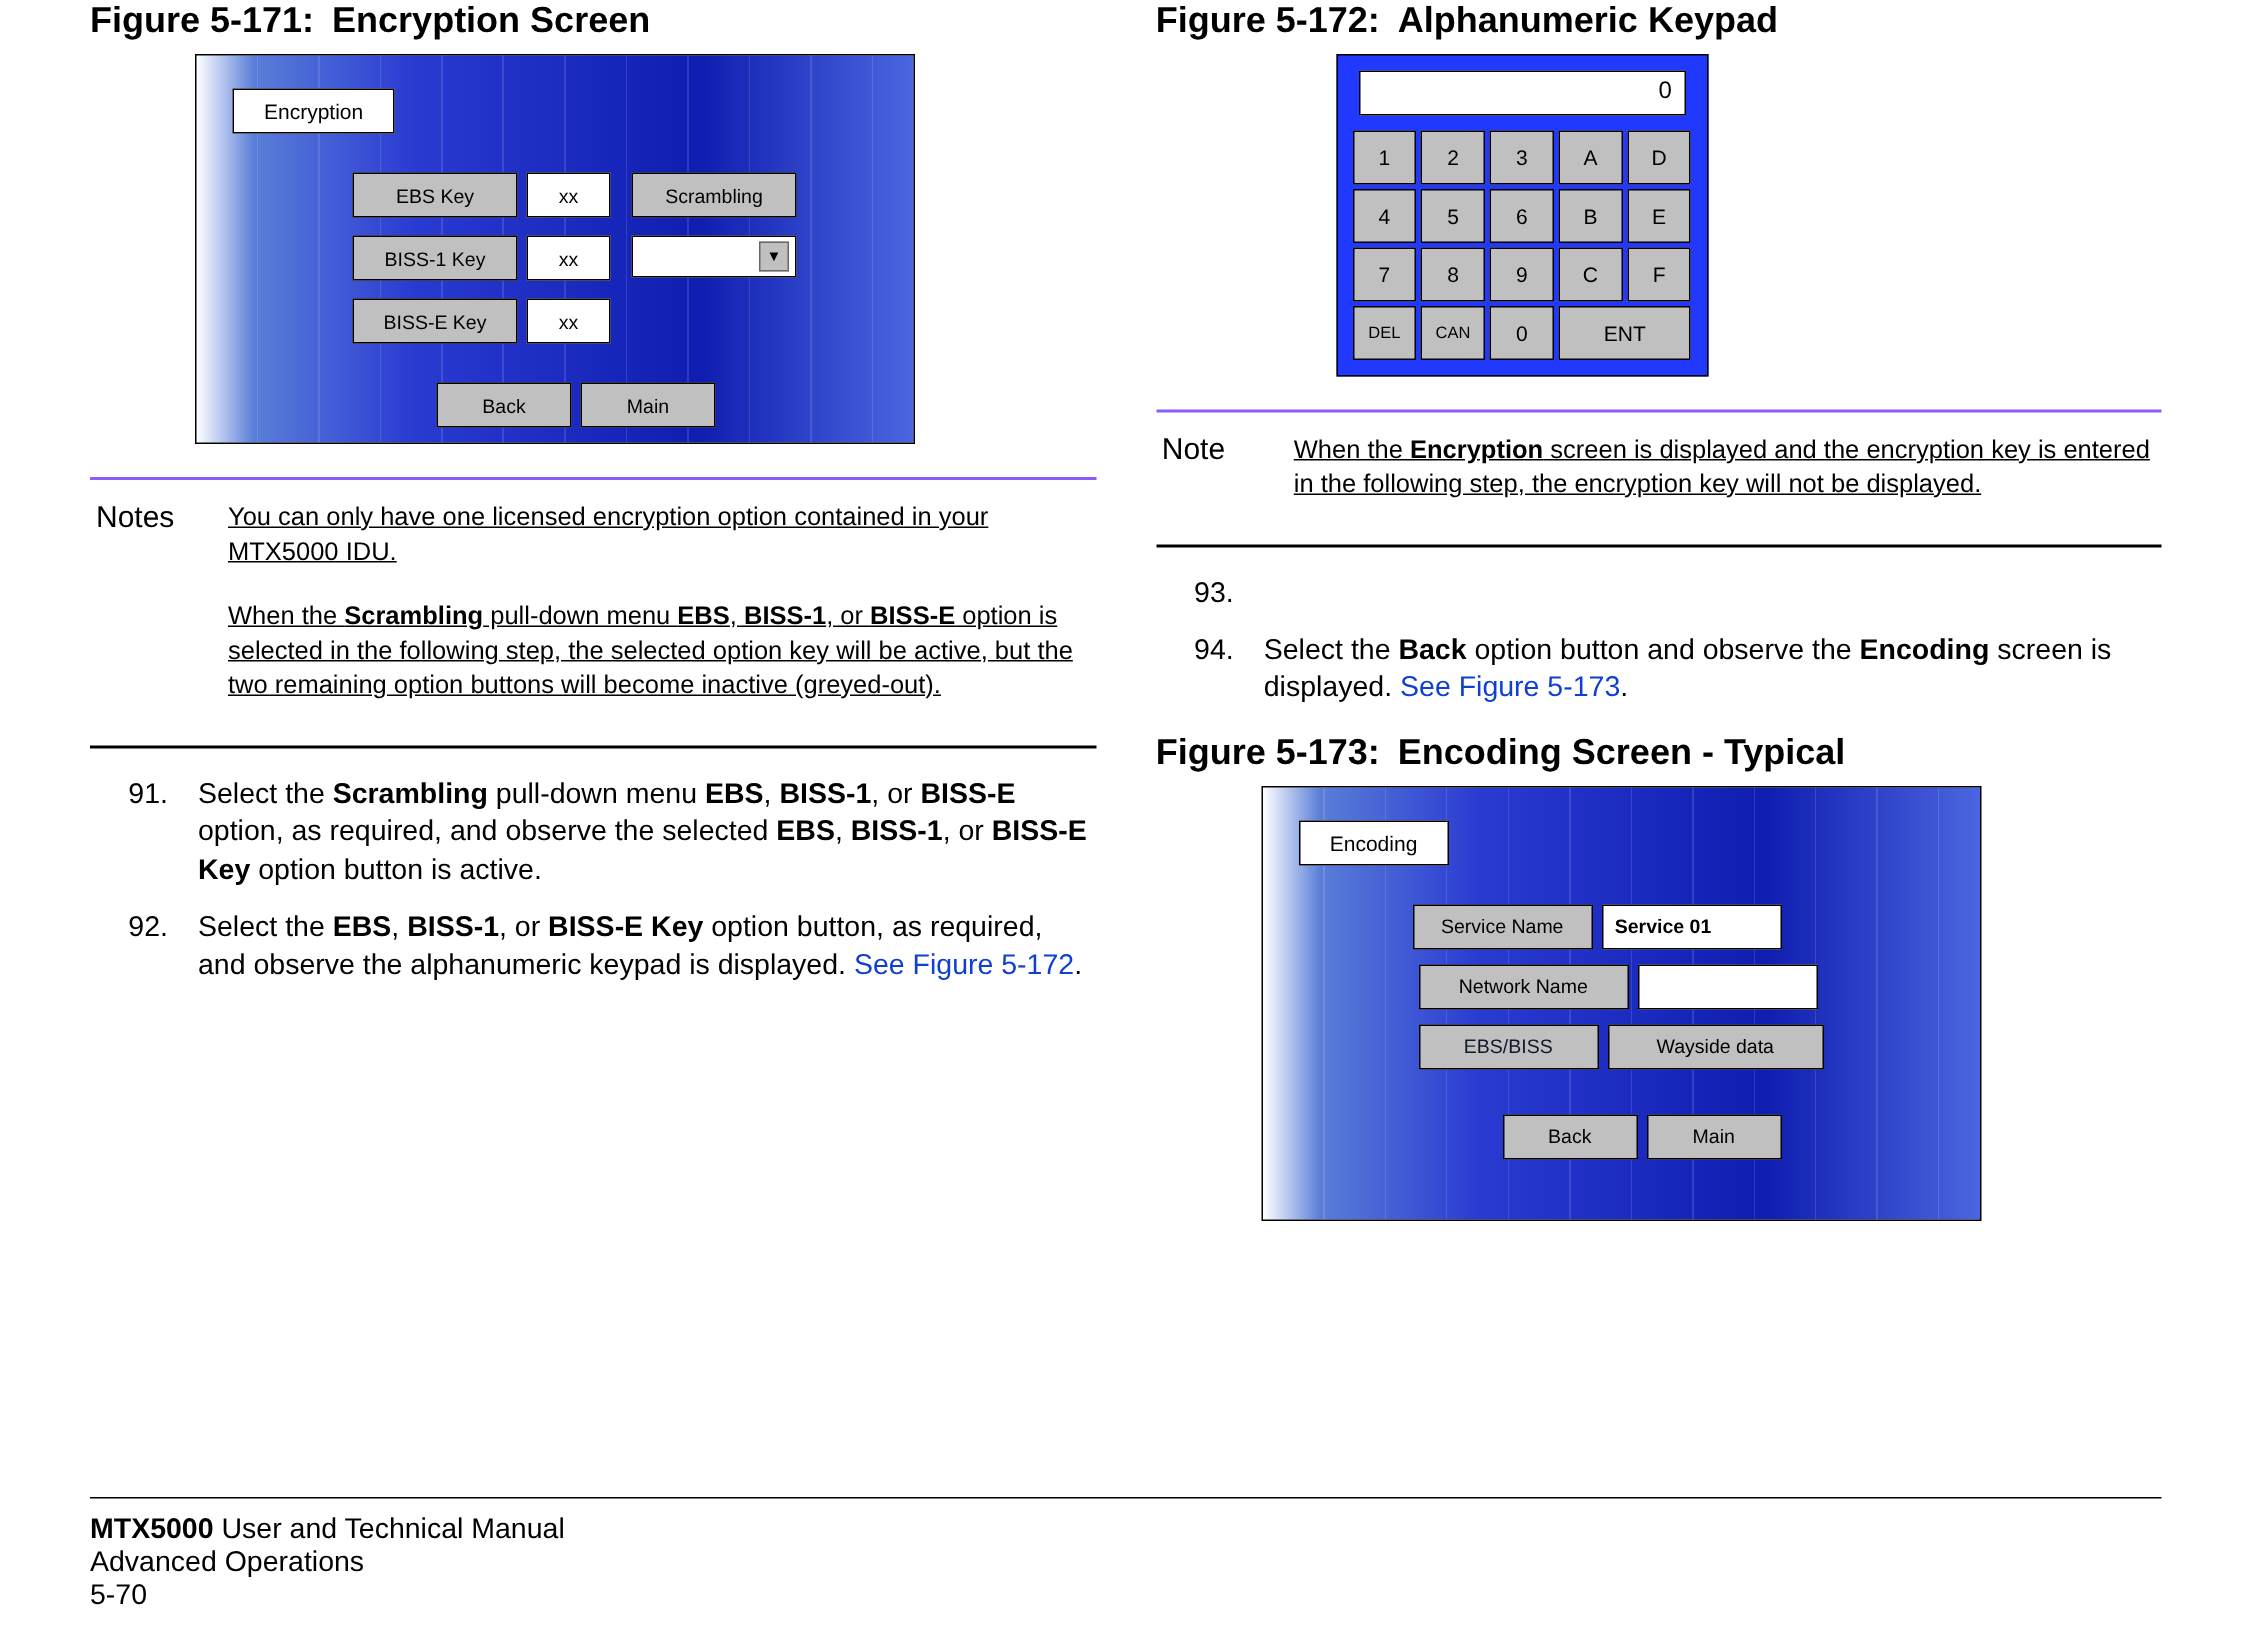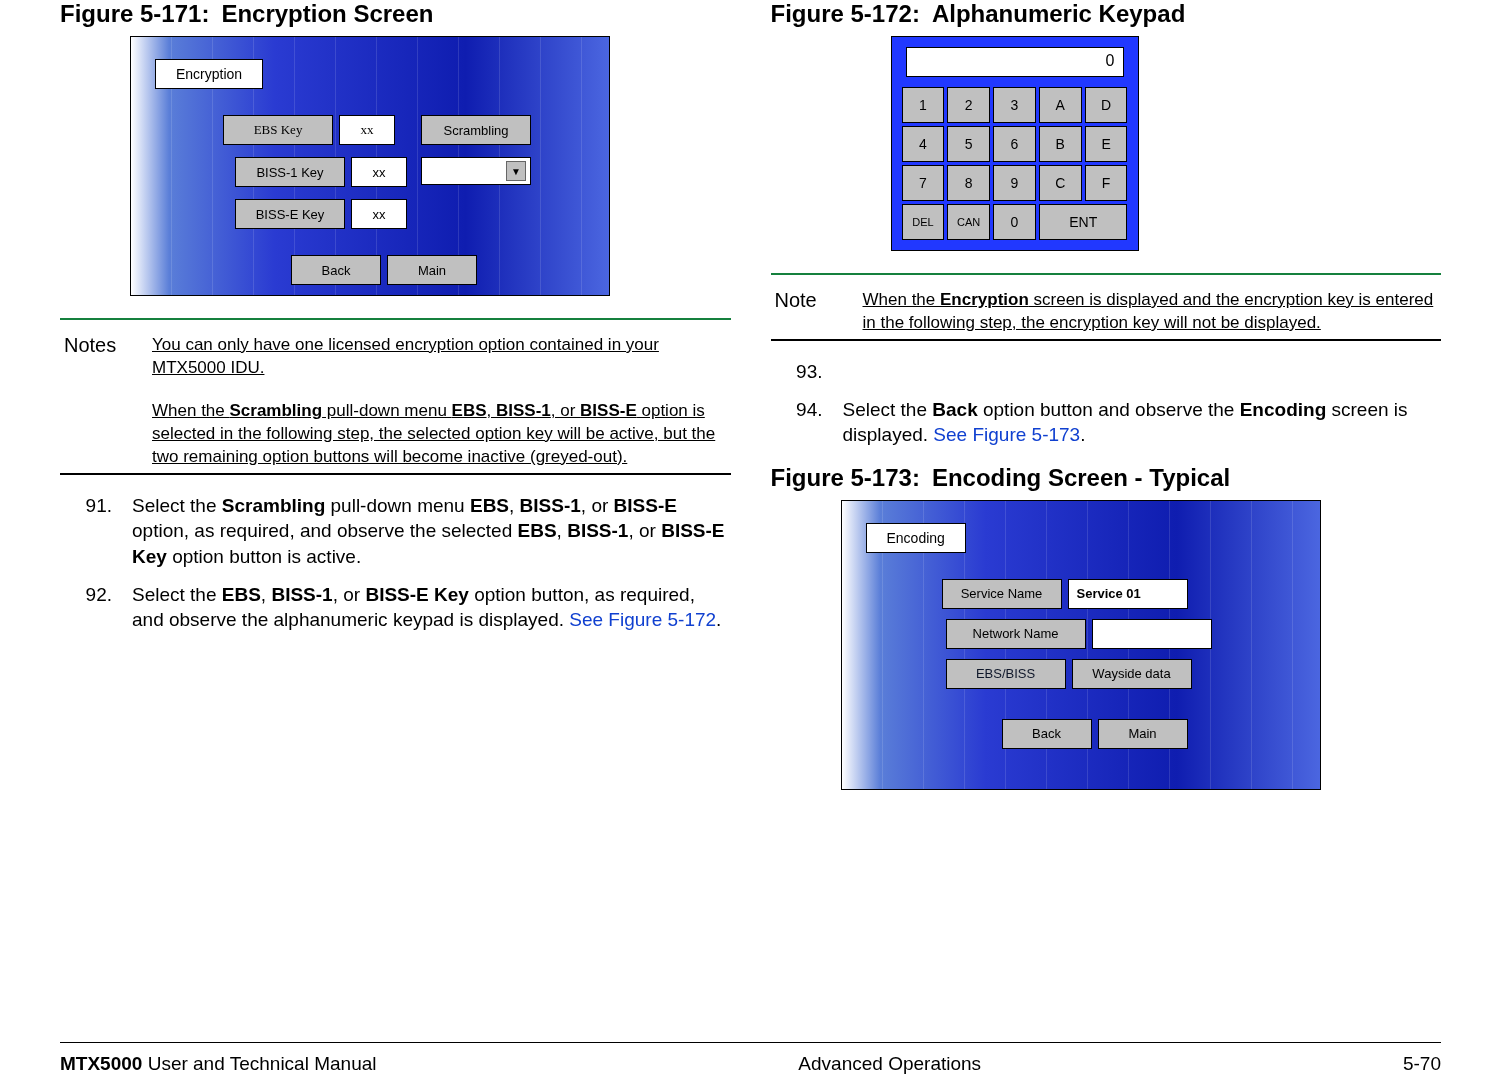--- a/index.html
+++ b/index.html
@@ -112,24 +112,24 @@
     background: #c0c0c0;
     border: 1px solid #000;
     height: 36px;
     display:flex; align-items:center; justify-content:center;
     font-size: 14px;
   }
   .key.ent { grid-column: span 2; }
 
   
   .note-block {
-    border-top: 2px solid #15803d;
+    border-top: 2px solid #8b5cf6;
     border-bottom: 2px solid #000;
     margin: 18px 0 18px 0;
-    padding: 14px 0 4px 0;
+    padding: 14px 0 28px 0;
     display: flex;
   }
   .note-block .note-label {
     width: 92px;
     font-size: 20px;
     padding-left: 4px;
     flex-shrink: 0;
   }
   .note-block .note-body {
     font-size: 17px;
@@ -161,24 +161,25 @@
   
   .footer {
     position: absolute;
     bottom: 16px;
     left: 60px; right: 60px;
     border-top: 1px solid #000;
     padding-top: 10px;
     display: flex;
     justify-content: space-between;
     font-size: 19px;
-  }
-
-  
-  #enc-row1 { top: 78px;  left: 92px; font-family: Liberation Serif, serif; }
+    flex-direction: column;
+  }
+
+  
+  #enc-row1 { top: 78px;  left: 104px; }
   #enc-row2 { top: 120px; left: 104px; }
   #enc-row3 { top: 162px; left: 104px; }
   #enc-row4 { top: 218px; left: 160px; }
   #enc-scr-label { top: 78px; left: 290px; }
   #enc-dropdown-row { top: 120px; left: 290px; }
 
   #encod-row1 { top: 78px;  left: 100px; }
   #encod-row2 { top: 118px; left: 104px; }
   #encod-row3 { top: 158px; left: 104px; }
   #encod-row4 { top: 218px; left: 160px; }
@@ -324,21 +325,21 @@
           <div class="btn white" style="width:120px; justify-content:flex-start;font-weight:bold;">Service 01</div>
         </div>
 
         <div id="encod-row2" class="row">
           <div class="btn grey" style="width:140px;">Network Name</div>
           <div class="btn white" style="width:120px;"></div>
         </div>
 
         <div id="encod-row3" class="row">
           <div class="btn grey greyed" style="width:120px;">EBS/BISS</div>
-          <div class="btn grey" style="width:120px;">Wayside data</div>
+          <div class="btn grey" style="width:144px;">Wayside data</div>
         </div>
 
         <div id="encod-row4" class="row">
           <div class="btn grey med">Back</div>
           <div class="btn grey med">Main</div>
         </div>
       </div>
     </div>
   </div>
 

